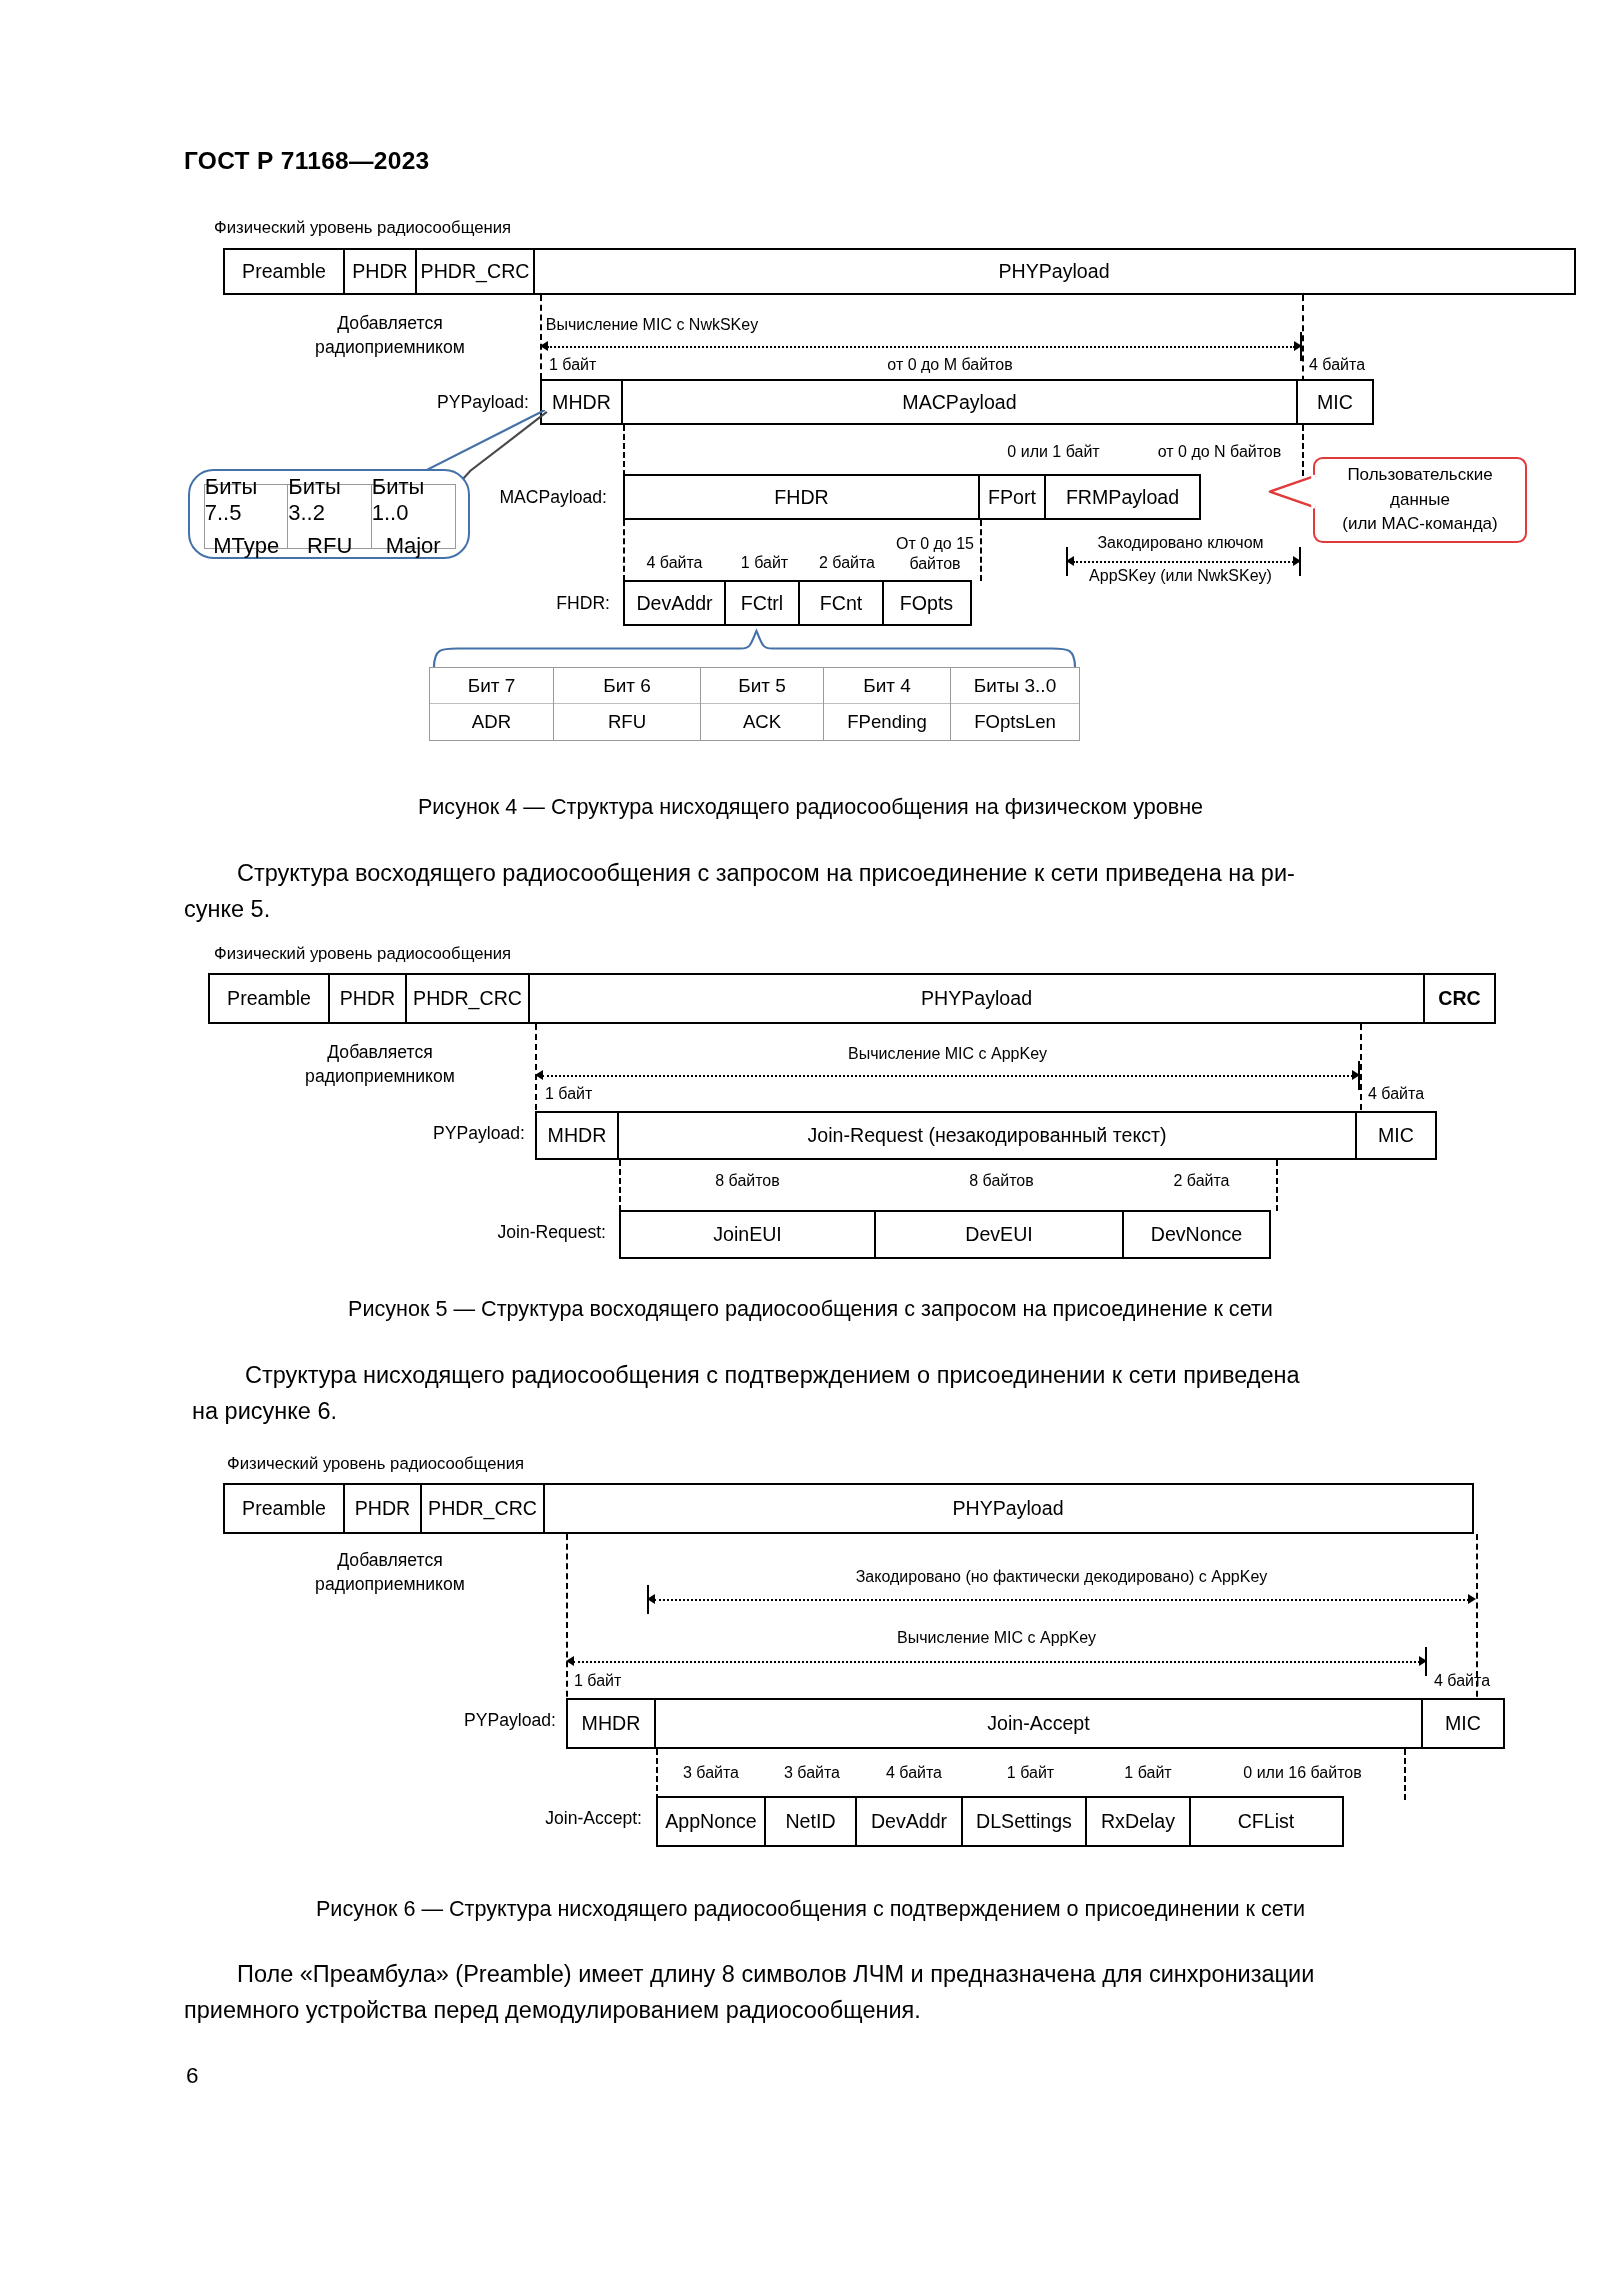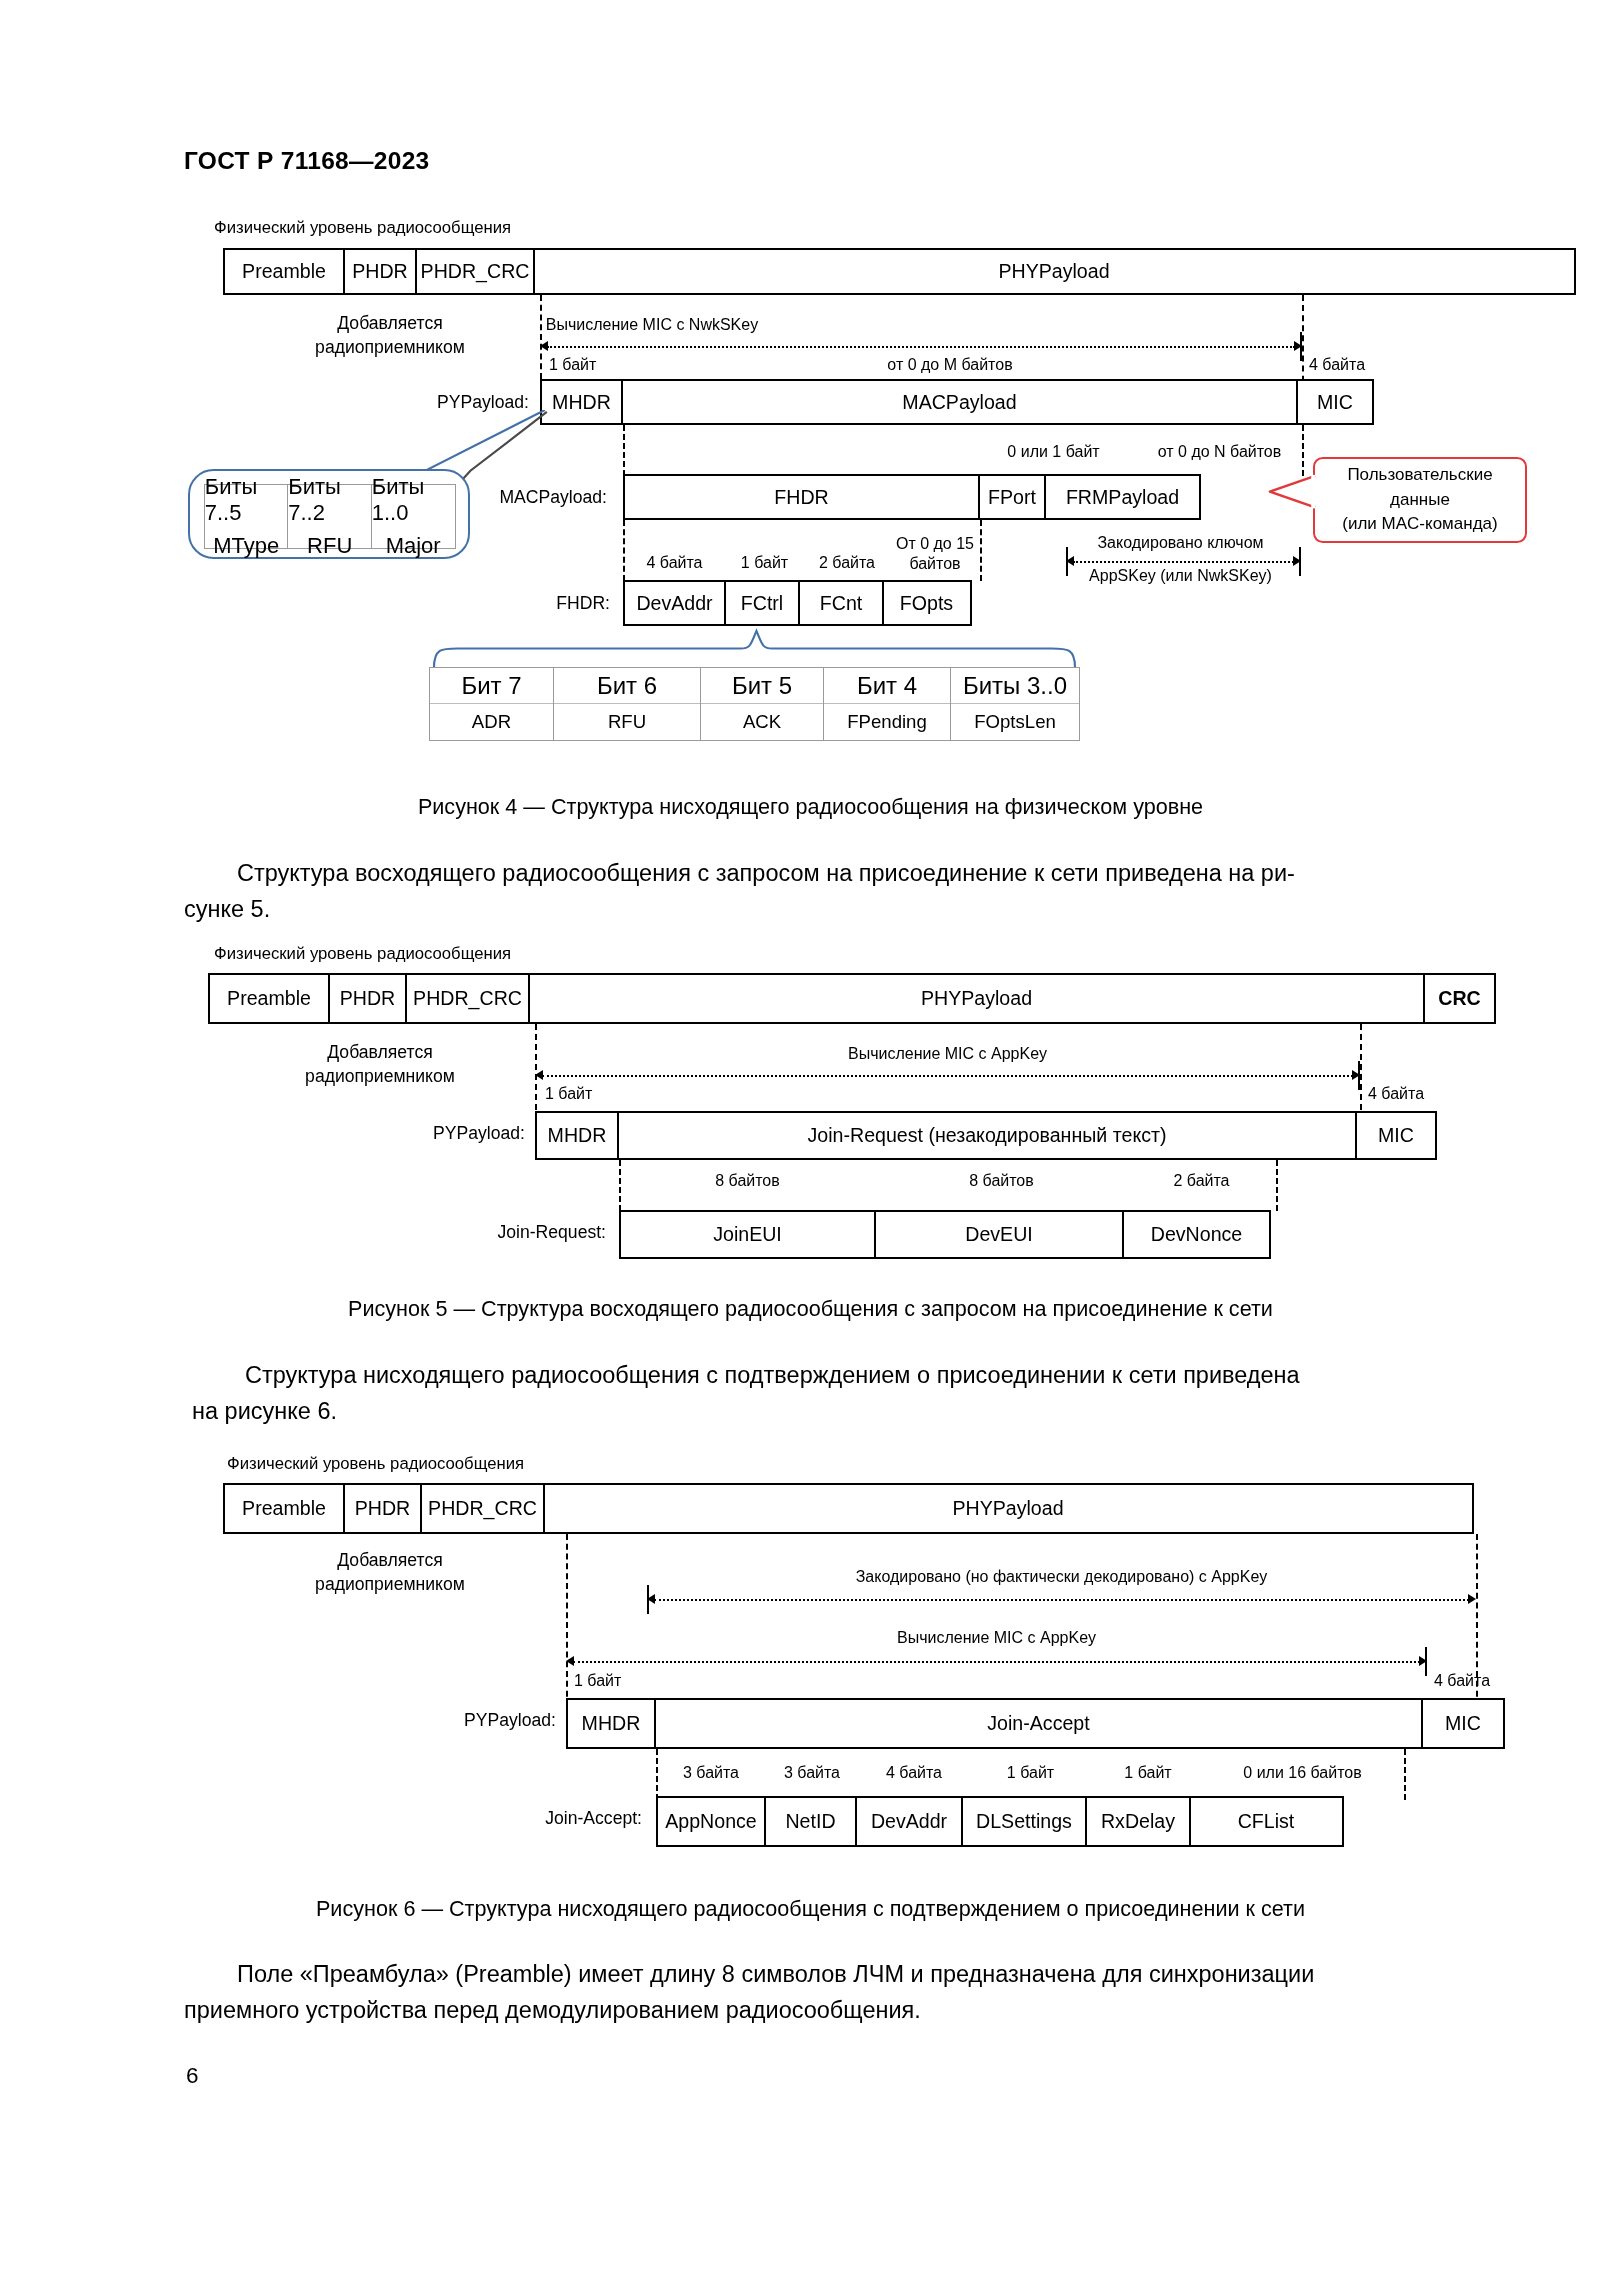--- a/index.html
+++ b/index.html
@@ -127,21 +127,21 @@
 
   
   .bit-table { position:absolute; display:flex; border:1.5px solid #9a9a9a; }
   .bit-col {
     display:flex; flex-direction:column;
     border-left:1.5px solid #9a9a9a;
   }
   .bit-col:first-child { border-left:none; }
   .bit-col .hd {
     display:flex; align-items:center; justify-content:center;
-    font-size:24px; height:35px;
+    font-size:19px; height:35px;
   }
   .bit-col .bd {
     display:flex; align-items:center; justify-content:center;
     font-size:18.6px; height:37px;
     border-top:1.5px solid #bdbdbd;
   }
 
   .curly { position:absolute; }
   .connector { position:absolute; }
 </style>
@@ -249,21 +249,21 @@
       <path d="M 258 2 L 180 62 L 160 84" fill="none" stroke="#4a4a4a" stroke-width="2.2"></path>
     </svg>
 
     <div class="callout-blue" style="left:188px; top:469px; width:282px; height:90px;">
       <div class="inner-table" style="left:13.7px; top:12.7px;">
         <div class="ic" style="width:85px; height:65px;">
           <div class="t">Биты 7..5</div>
           <div class="b">MType</div>
         </div>
         <div class="ic" style="width:85px; height:65px;">
-          <div class="t">Биты 7..2</div>
+          <div class="t">Биты 3..2</div>
           <div class="b">RFU</div>
         </div>
         <div class="ic" style="width:85px; height:65px;">
           <div class="t">Биты 1..0</div>
           <div class="b">Major</div>
         </div>
       </div>
     </div>
 
     <svg class="curly" style="left:431px; top:627px;" width="647" height="43" viewBox="0 0 660 44">

